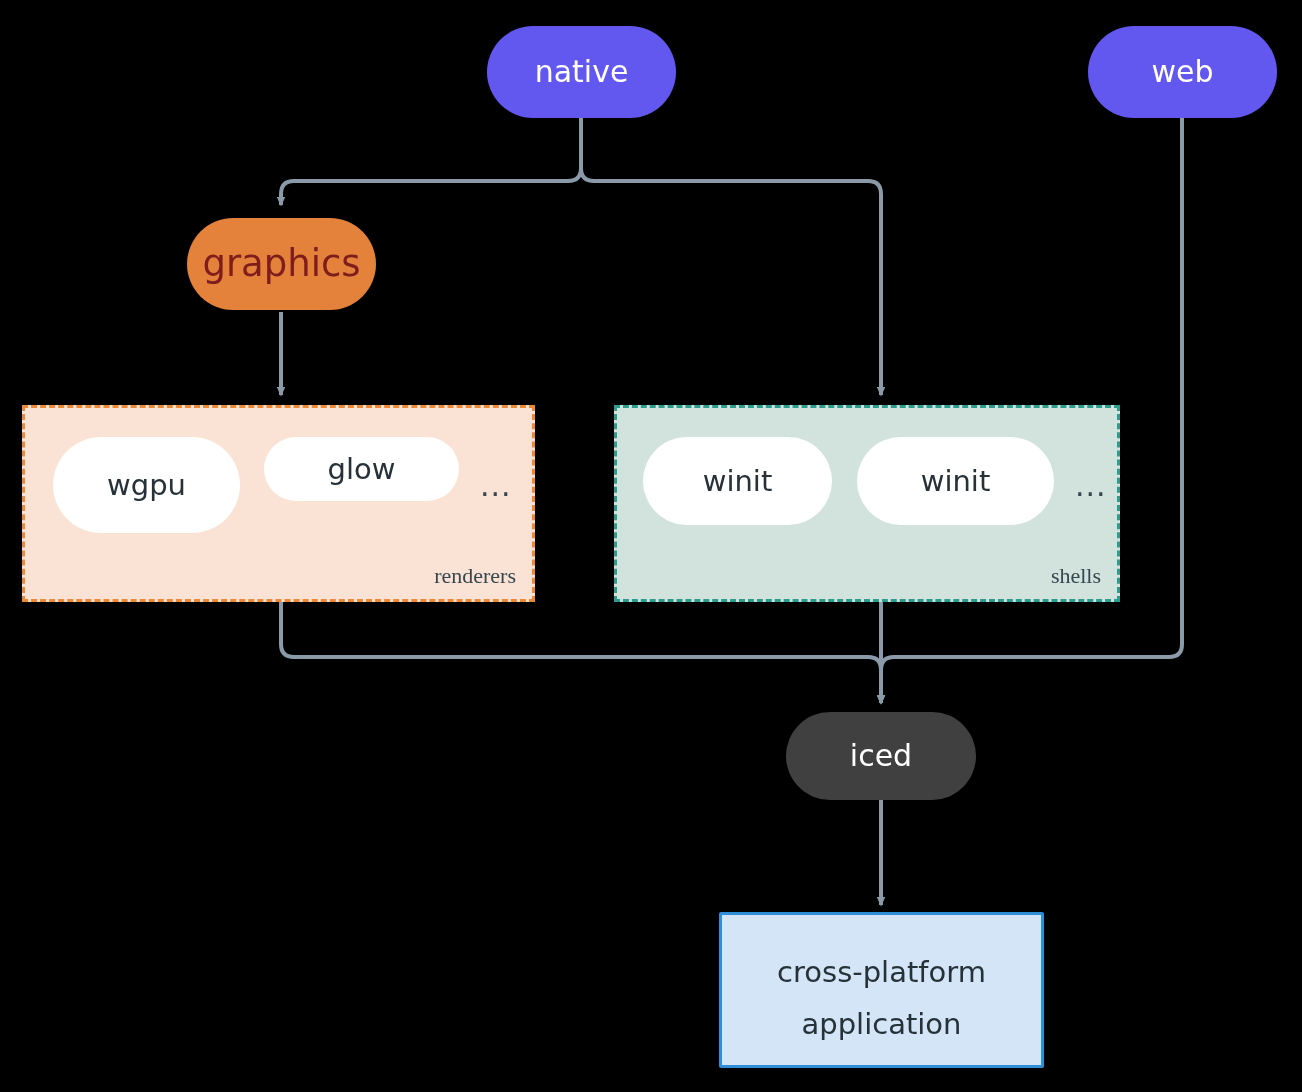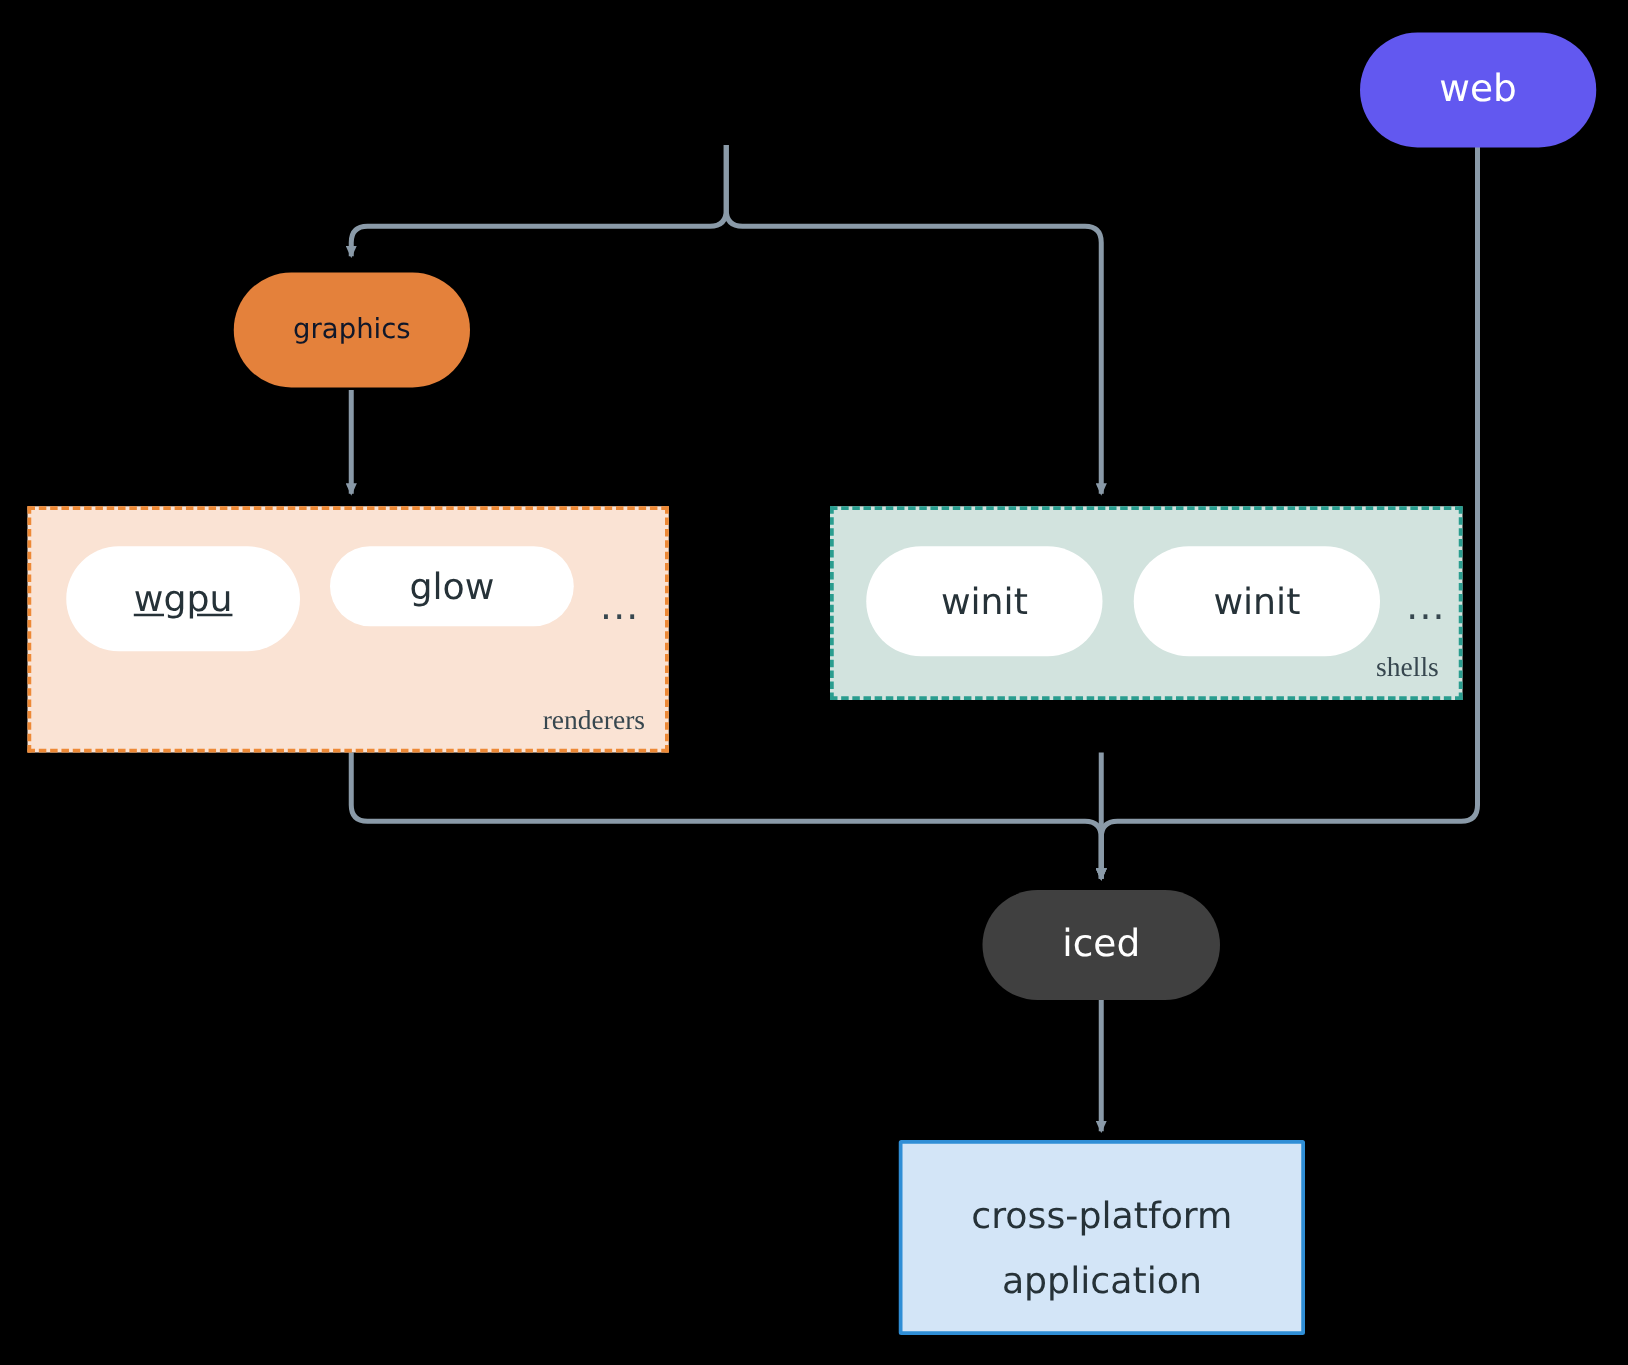--- a/index.html
+++ b/index.html
@@ -36,23 +36,23 @@
   
   .pill-root {
     background: #6258f0;
     color: #ffffff;
     border-radius: 999px;
     font-size: 30px;
   }
   
   .pill-graphics {
     background: #e4813b;
-    color: #0f172a;
+    color: #7f1d1d;
     border-radius: 999px;
-    font-size: 22px;
+    font-size: 37px;
   }
   
   .pill-iced {
     background: #404040;
     color: #ffffff;
     border-radius: 999px;
     font-size: 30px;
   }
   
   .pill-child {
@@ -122,41 +122,44 @@
 
     <path d="M281,602 L281,644 Q281,657 294,657 L868,657 Q881,657 881,670 L881,703" fill="none" stroke="#8a9aa8" stroke-width="4" marker-end="url(#arrowhead)"></path>
 
     <path d="M881,602 L881,703" fill="none" stroke="#8a9aa8" stroke-width="4" marker-end="url(#arrowhead)"></path>
 
     <path d="M1182,116 L1182,644 Q1182,657 1169,657 L894,657 Q881,657 881,670 L881,703" fill="none" stroke="#8a9aa8" stroke-width="4" marker-end="url(#arrowhead)"></path>
 
     <path d="M881,800 L881,905" fill="none" stroke="#8a9aa8" stroke-width="4" marker-end="url(#arrowhead)"></path>
   </svg>
 
+  <div class="node pill-root" style="left:487px; top:26px; width:189px; height:92px;">
+    <span>native</span>
+  </div>
 
   <div class="node pill-root" style="left:1088px; top:26px; width:189px; height:92px;">
     <span>web</span>
   </div>
 
   <div class="node pill-graphics" style="left:187px; top:218px; width:189px; height:92px;">
     <span>graphics</span>
   </div>
 
   <div class="cluster renderers" style="left:22px; top:405px; width:513px; height:197px;">
-    <div class="node pill-child" style="left:28px; top:29px; width:187px; height:84px;text-decoration:underline;">
+    <div class="node pill-child" style="left:28px; top:29px; width:187px; height:96px;">
       <span>wgpu</span>
     </div>
     <div class="node pill-child" style="left:239px; top:29px; width:195px; height:64px;">
       <span>glow</span>
     </div>
     <div class="ellipsis" style="left:455px; top:60px;">...</div>
     <div class="cluster-label">renderers</div>
   </div>
 
-  <div class="cluster shells" style="left:664px; top:405px; width:506px; height:155px;padding-left:25px;">
+  <div class="cluster shells" style="left:614px; top:405px; width:506px; height:197px;padding-left:25px;">
     <div class="node pill-child" style="left:26px; top:29px; width:189px; height:88px;">
       <span>winit</span>
     </div>
     <div class="node pill-child" style="left:240px; top:29px; width:197px; height:88px;">
       <span>winit</span>
     </div>
     <div class="ellipsis" style="left:458px; top:60px;">...</div>
     <div class="cluster-label">shells</div>
   </div>
 

